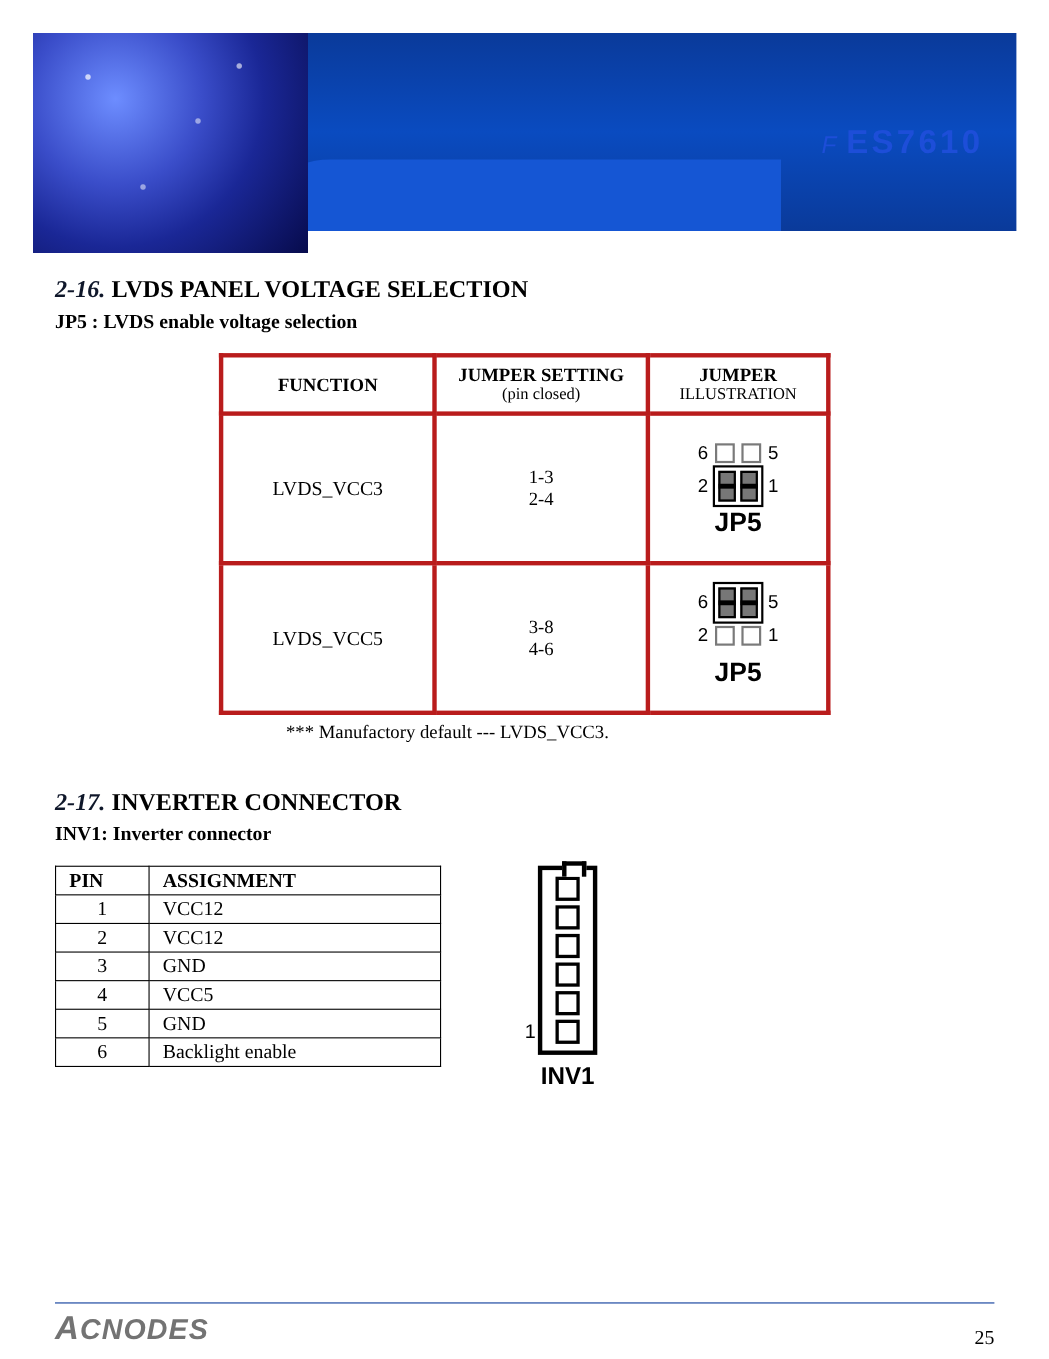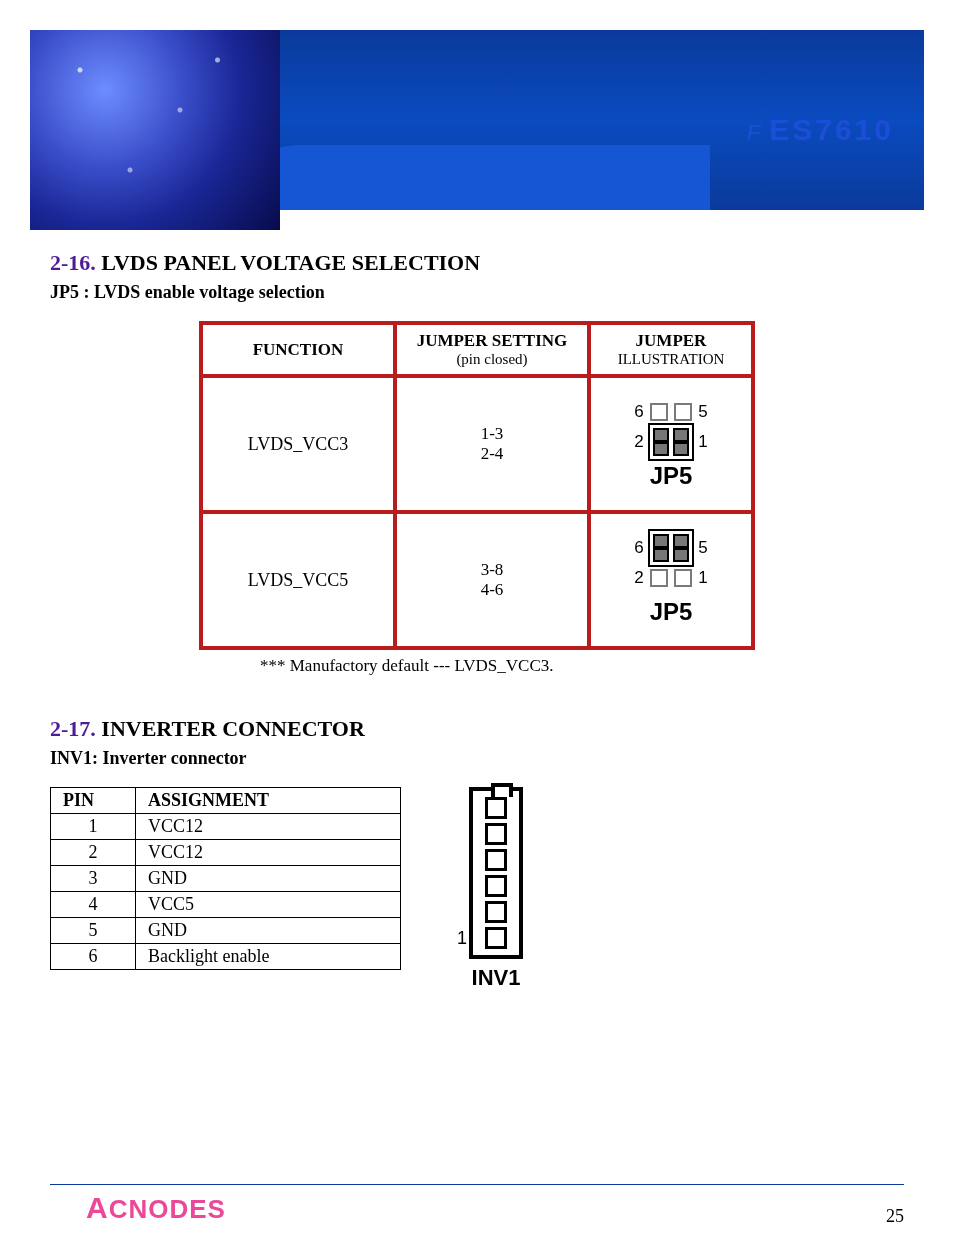--- a/index.html
+++ b/index.html
@@ -17,21 +17,21 @@
       radial-gradient(circle at 20% 20%,rgba(255,255,255,.7) 0 2px,transparent 3px),
       radial-gradient(circle at 60% 40%,rgba(255,255,255,.5) 0 2px,transparent 3px),
       radial-gradient(circle at 40% 70%,rgba(255,255,255,.5) 0 2px,transparent 3px),
       radial-gradient(circle at 75% 15%,rgba(255,255,255,.6) 0 2px,transparent 3px);}
   .banner-title{position:absolute;right:30px;top:83px;color:#1d4ed8;font-family:Arial,sans-serif;
     font-weight:bold;font-size:30px;letter-spacing:3px;}
   .banner-title .thin{font-size:22px;font-style:italic;font-weight:normal;margin-right:6px;}
 
   .content{padding:0 50px;}
   h2.sect{font-family:"Times New Roman",serif;font-weight:bold;font-size:22px;margin:40px 0 6px;}
-  h2.sect .blue{color:#4c1d95;}
+  h2.sect .blue{color:#0f172a;font-style:italic;}
   .sub{font-size:18px;font-weight:bold;margin:0 0 18px;}
 
   
   table.jp{border-collapse:collapse;margin:0 auto;}
   table.jp th,table.jp td{border:4px solid #b91c1c;padding:6px 10px;text-align:center;vertical-align:middle;}
   table.jp th{font-weight:bold;font-size:17px;}
   table.jp .subhdr{font-size:15px;font-weight:normal;display:block;}
   table.jp td.func{width:170px;height:120px;font-size:18px;}
   table.jp td.js{width:170px;font-size:17px;}
   table.jp td.ill{width:140px;}
@@ -42,39 +42,39 @@
   .jnum{font-family:Arial,sans-serif;font-size:17px;text-align:center;}
   .pinsrow{display:flex;gap:6px;justify-content:center;}
   .pin{width:14px;height:14px;border:2px solid #7a7a7a;background:#fff;}
   .jbox{border:2px solid #000;display:flex;gap:4px;padding:3px;justify-content:center;}
   .bar{width:14px;height:24px;border:2px solid #000;background:linear-gradient(180deg,#777 0,#777 40%,#000 40%,#000 60%,#777 60%);}
   .jlabel{font-family:Arial,sans-serif;font-weight:bold;font-size:24px;margin-top:4px;}
 
   .note{font-size:17px;margin:6px 0 0 210px;}
 
   
-  .inv-row{display:flex;align-items:flex-start;gap:68px;margin-top:12px;}
+  .inv-row{display:flex;align-items:flex-start;gap:88px;margin-top:12px;}
   table.inv{border-collapse:collapse;}
   table.inv th,table.inv td{border:1.5px solid #000;padding:2px 12px;font-size:18px;}
   table.inv th{font-weight:bold;text-align:left;}
   table.inv td.pin{text-align:center;width:60px;}
   table.inv td.assn{width:240px;}
 
   .inv-conn{display:inline-block;text-align:center;}
   .connbody{border:4px solid #000;width:46px;padding:6px 0 6px 0;position:relative;background:#fff;}
   .connkey{position:absolute;top:-8px;right:6px;width:14px;height:10px;border:4px solid #000;border-bottom:none;background:#fff;}
   .connpins{display:flex;flex-direction:column;gap:4px;align-items:center;}
   .cp{width:16px;height:16px;border:3px solid #000;background:#fff;}
   .pin1label{position:absolute;left:-16px;bottom:6px;font-family:Arial,sans-serif;font-size:18px;}
   .connname{font-family:Arial,sans-serif;font-weight:bold;font-size:22px;margin-top:6px;}
 
   
   .footer{position:absolute;left:50px;right:50px;bottom:40px;}
   .footer hr{border:none;border-top:1.5px solid #0a3a9a;margin:0 0 6px;}
-  .logo{font-family:Arial,sans-serif;font-weight:bold;color:#ec4899;font-size:26px;letter-spacing:1px;margin-left:36px;}
+  .logo{font-family:Arial,sans-serif;font-weight:bold;font-style:italic;color:#737373;font-size:26px;letter-spacing:1px;}
   .logo .a{font-size:30px;}
   .pgnum{position:absolute;right:0;bottom:-2px;font-size:18px;}
 </style>
 </head>
 <body>
 
 <div class="page">
 
   <div class="banner">
     <div class="banner-blue"></div>

